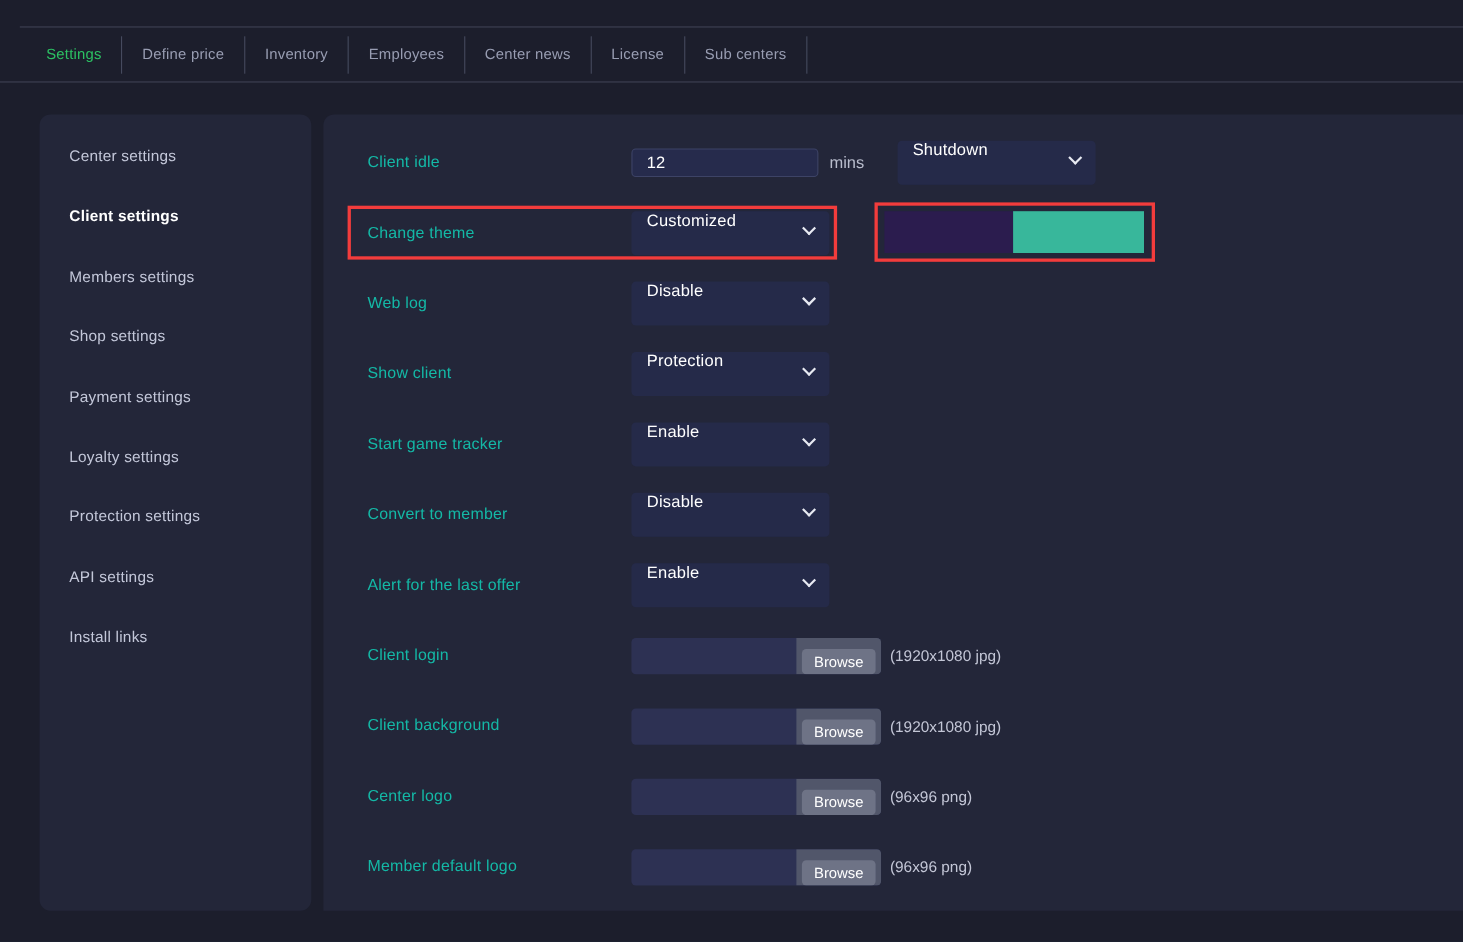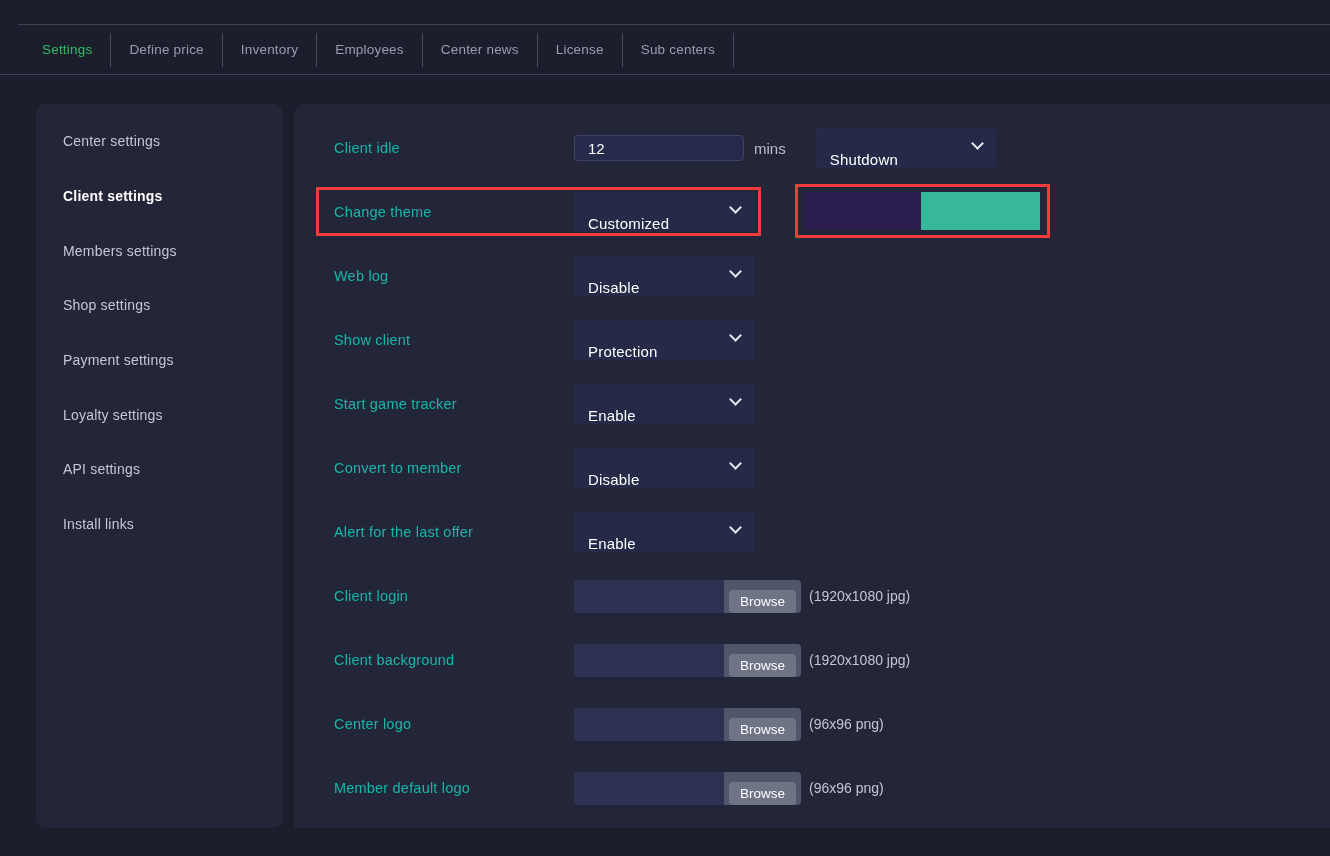--- a/index.html
+++ b/index.html
@@ -44,21 +44,21 @@
   .row{display:flex;align-items:center;height:34px;margin-bottom:30px;position:relative;}
   .row-label{width:240px;min-width:240px;color:#14b8a6;font-size:14.5px;letter-spacing:.2px;}
   .ctl-input{
     width:170px;height:26px;background:#262b4c;border:1px solid #3d4366;
     border-radius:4px;color:#ffffff;font-size:15px;padding:0 13px;
     box-sizing:border-box;font-family:inherit;outline:none;
   }
   .suffix{color:#b9bdcd;font-size:15px;margin-left:10px;}
   .selectbox{
     width:180px;height:40px;background:#252a49;border-radius:4px;
-    display:flex;align-items:flex-end;position:relative;padding:0 14px;
+    display:flex;align-items:flex-start;position:relative;padding:0 14px;
     box-sizing:border-box;color:#ffffff;font-size:15px;cursor:pointer;
     letter-spacing:.2px;
   }
   .selectbox.ml30{margin-left:30px;}
   .chev{
     position:absolute;right:14px;top:11px;width:7px;height:7px;
     border-right:2px solid #e8eaf2;border-bottom:2px solid #e8eaf2;
     transform:rotate(45deg);
   }
   
@@ -101,20 +101,21 @@
   </nav>
 
 <div class="content">
   <aside class="sidebar">
       <div class="side-item">Center settings</div>
       <div class="side-item active">Client settings</div>
       <div class="side-item">Members settings</div>
       <div class="side-item">Shop settings</div>
       <div class="side-item">Payment settings</div>
       <div class="side-item">Loyalty settings</div>
+      <div class="side-item">Protection settings</div>
       <div class="side-item">API settings</div>
       <div class="side-item">Install links</div>
     </aside>
   <section class="main">
       <div class="row">
         <div class="row-label">Client idle</div>
         <input class="ctl-input" value="12" style="">
         <span class="suffix">mins</span>
         <div class="selectbox ml30">
           <span>Shutdown</span>

